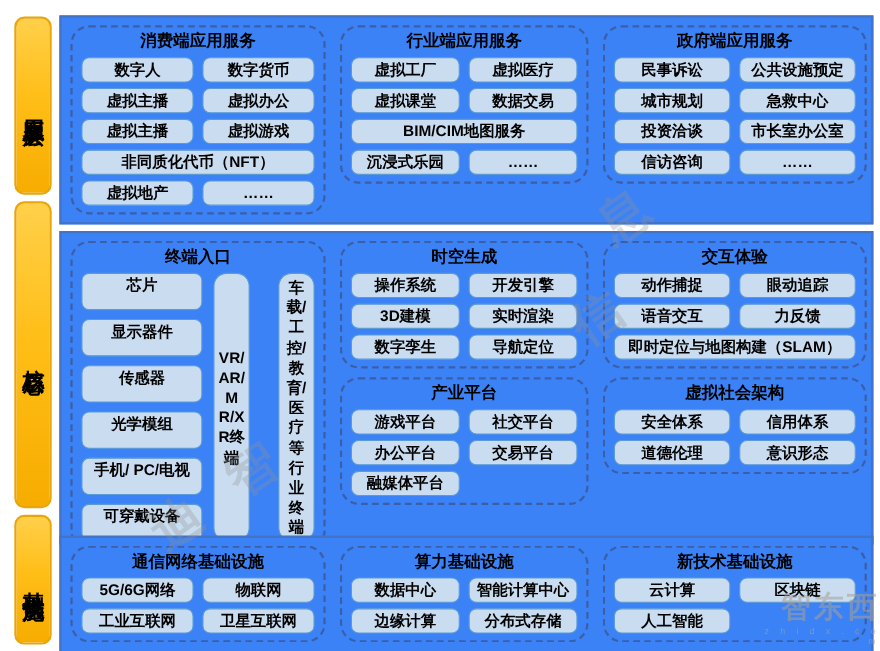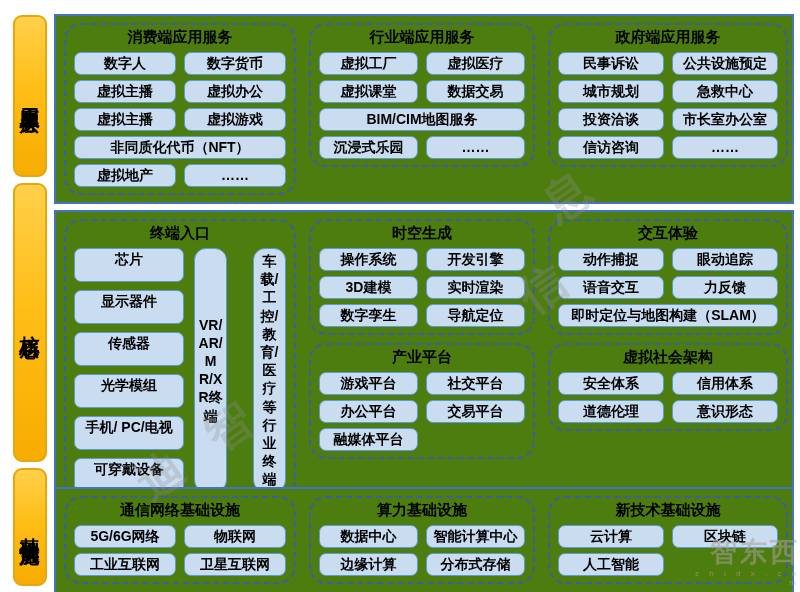--- a/index.html
+++ b/index.html
@@ -17,21 +17,21 @@
     writing-mode:vertical-rl;text-orientation:upright;
     font-size:20px;font-weight:bold;letter-spacing:2px;line-height:1;
     color:#000;
   }
   #label0{top:15px;height:162px;}
   #label1{top:183px;height:279px;}
   #label2{top:468px;height:118px;}
   
   .section{
     position:absolute;left:54px;width:740px;box-sizing:border-box;
-    background:#4d7c0f;border:2px solid #4472c4;
+    background:#3b82f6;border:2px solid #4472c4;
     display:flex;align-items:flex-start;gap:13px;padding:7px 8px;
   }
   #sec0{top:14px;height:190px;}
   #sec1{top:210px;height:285px;}
   #sec2{top:487px;height:133px;}
   .col{display:flex;flex-direction:column;gap:8px;}
   .col-0{width:232px;flex:0 0 232px;}
   .col-1{width:226px;flex:0 0 226px;}
   .col-2{width:240px;flex:0 0 240px;}
   

